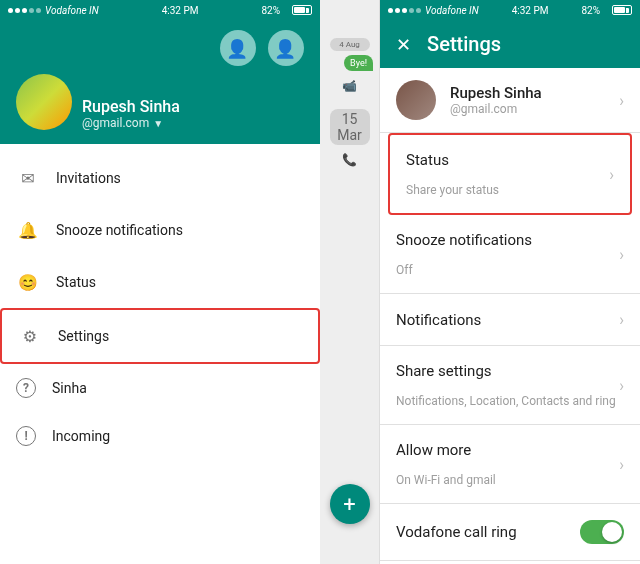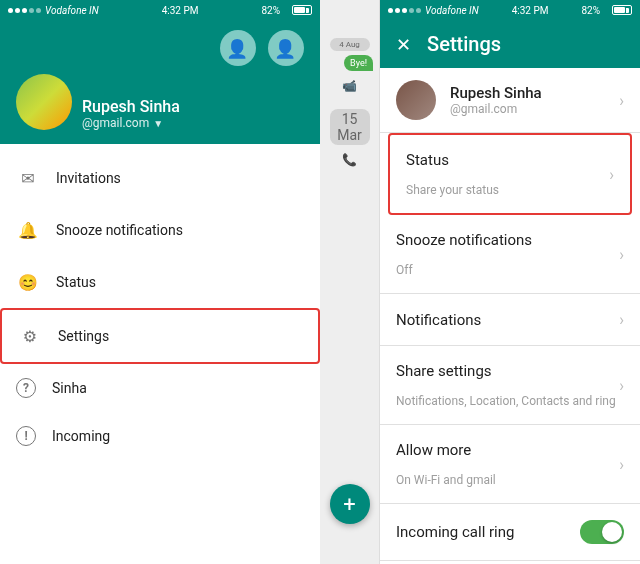--- a/index.html
+++ b/index.html
@@ -523,21 +523,21 @@
     <div class="settings-item">
       <div class="settings-item-content">
         <div class="settings-item-title">Allow more</div>
         <div class="settings-item-subtitle">On Wi-Fi and gmail</div>
       </div>
       <span class="chevron-right">›</span>
     </div>
 
     <div class="settings-item">
       <div class="settings-item-content">
-        <div class="settings-item-title">Incoming call ring</div>
+        <div class="settings-item-title">Vodafone call ring</div>
       </div>
       <div class="toggle-switch">
         <div class="toggle-knob"></div>
       </div>
     </div>
 
     <div class="settings-item">
       <div class="settings-item-content">
         <div class="settings-item-title">Invitations</div>
       </div>

